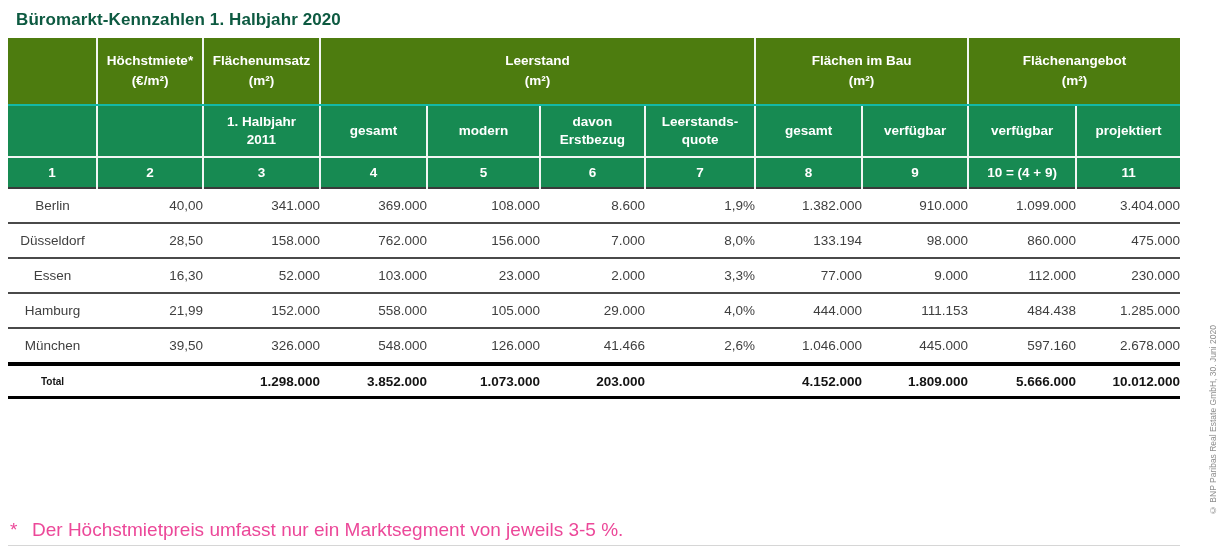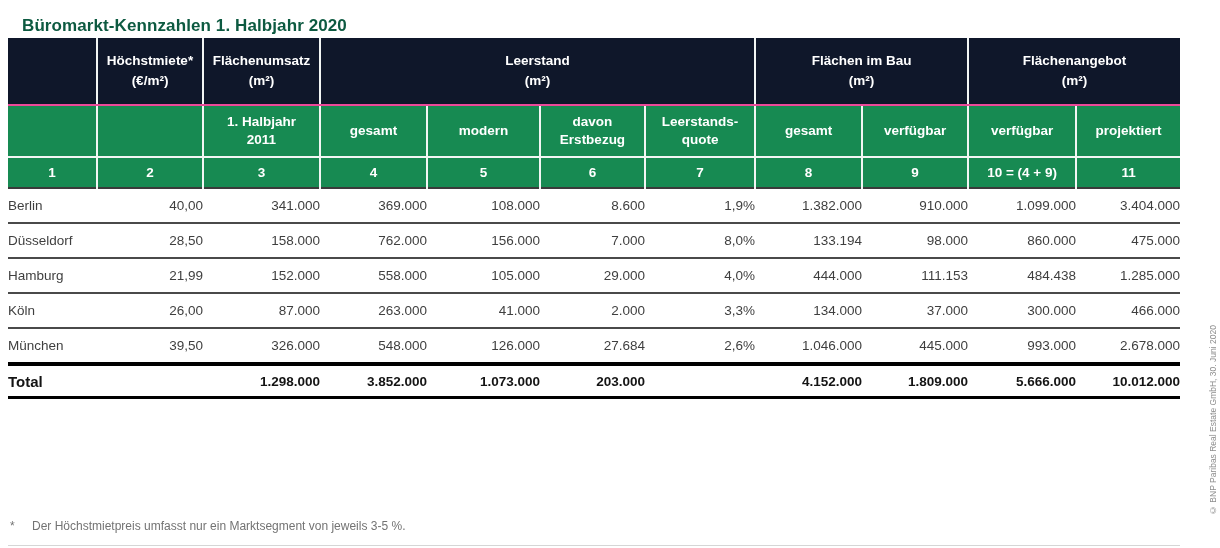--- a/index.html
+++ b/index.html
@@ -1,54 +1,54 @@
 <!DOCTYPE html>
 <html><head>
 <meta charset="utf-8">
 <style>
   html,body{margin:0;padding:0;}
   body{
     width:1220px;height:548px;position:relative;background:#ffffff;
     font-family:"Liberation Sans",sans-serif;overflow:hidden;
   }
   .title{
-    position:absolute;left:8px;top:2px;margin:14px;
+    position:absolute;left:8px;top:2px;margin:8px;
     font-size:17px;font-weight:700;color:#0d5a41;letter-spacing:.1px;
   }
   table.kpi{
     position:absolute;left:8px;top:38px;width:1172px;
     border-collapse:collapse;table-layout:fixed;
   }
   table.kpi th,table.kpi td{padding:0;overflow:hidden;}
   
   tr.dark th{
-    background:#0f172a;color:#ffffff;font-size:13.5px;font-weight:600;
+    background:#4d7c0f;color:#ffffff;font-size:13.5px;font-weight:600;
     text-align:center;vertical-align:middle;height:66px;line-height:1.45;
-    border-bottom:2px solid #ec4899;
+    border-bottom:2px solid #14b8a6;
   }
   tr.dark th + th{border-left:2px solid #f2f6f4;}
   
   tr.green th{
     background:#178a52;color:#ffffff;font-size:13.5px;font-weight:600;
     text-align:center;vertical-align:middle;
   }
   tr.green th + th{border-left:2px solid #f2f6f4;}
   tr.sub th{height:50px;white-space:pre-line;line-height:1.3;}
   tr.nums th{height:29px;border-top:2px solid #f2f6f4;}
   
   tbody td{font-size:13.5px;color:#3f3f3f;height:33px;background:#ffffff;vertical-align:middle;}
   tbody tr.data-row{border-bottom:2px solid #4a4a4a;}
   tbody tr.data-row:first-child{border-top:2px solid #3a3a3a;}
-  td.city{text-align:left;padding-left:10px;margin-top:29px;}
+  td.city{text-align:center;padding-left:10px;margin-top:29px;}
   td.num{text-align:right;padding-right:30px;font-variant-numeric:tabular-nums;}
   tr.total-row{border-top:4px solid #000000;border-bottom:3px solid #000000;}
   tr.total-row td{font-weight:700;color:#141414;height:30px;}
-  tr.total-row td.city{font-size:15px;}
-  
-  .footnote{position:absolute;left:10px;top:519px;font-size:12px;color:#737373;}
+  tr.total-row td.city{font-size:10px;}
+  
+  .footnote{position:absolute;left:10px;top:519px;font-size:19px;color:#ec4899;}
   .footnote .star{display:inline-block;width:22px;}
   
   .copyright{
     position:absolute;right:3px;top:293px;height:222px;
     writing-mode:vertical-rl;transform:rotate(180deg);
     font-size:8.5px;color:#8d8d8d;line-height:1;white-space:nowrap;
   }
   .bottom-line{position:absolute;left:8px;top:545px;width:1172px;height:1px;background:#d6d6d6;}
 </style>
 </head>
@@ -130,56 +130,56 @@
         <td class="num">762.000</td>
         <td class="num">156.000</td>
         <td class="num">7.000</td>
         <td class="num">8,0%</td>
         <td class="num">133.194</td>
         <td class="num">98.000</td>
         <td class="num">860.000</td>
         <td class="num">475.000</td>
       </tr>
       <tr class="data-row">
+        <td class="city">Essen</td>
+        <td class="num">16,30</td>
+        <td class="num">52.000</td>
+        <td class="num">103.000</td>
+        <td class="num">23.000</td>
+        <td class="num">2.000</td>
+        <td class="num">3,3%</td>
+        <td class="num">77.000</td>
+        <td class="num">9.000</td>
+        <td class="num">112.000</td>
+        <td class="num">230.000</td>
+      </tr>
+      <tr class="data-row">
         <td class="city">Hamburg</td>
         <td class="num">21,99</td>
         <td class="num">152.000</td>
         <td class="num">558.000</td>
         <td class="num">105.000</td>
         <td class="num">29.000</td>
         <td class="num">4,0%</td>
         <td class="num">444.000</td>
         <td class="num">111.153</td>
         <td class="num">484.438</td>
         <td class="num">1.285.000</td>
       </tr>
       <tr class="data-row">
-        <td class="city">Köln</td>
-        <td class="num">26,00</td>
-        <td class="num">87.000</td>
-        <td class="num">263.000</td>
-        <td class="num">41.000</td>
-        <td class="num">2.000</td>
-        <td class="num">3,3%</td>
-        <td class="num">134.000</td>
-        <td class="num">37.000</td>
-        <td class="num">300.000</td>
-        <td class="num">466.000</td>
-      </tr>
-      <tr class="data-row">
         <td class="city">München</td>
         <td class="num">39,50</td>
         <td class="num">326.000</td>
         <td class="num">548.000</td>
         <td class="num">126.000</td>
-        <td class="num">27.684</td>
+        <td class="num">41.466</td>
         <td class="num">2,6%</td>
         <td class="num">1.046.000</td>
         <td class="num">445.000</td>
-        <td class="num">993.000</td>
+        <td class="num">597.160</td>
         <td class="num">2.678.000</td>
       </tr>
       <tr class="total-row">
         <td class="city">Total</td>
         <td class="num"></td>
         <td class="num">1.298.000</td>
         <td class="num">3.852.000</td>
         <td class="num">1.073.000</td>
         <td class="num">203.000</td>
         <td class="num"></td>

